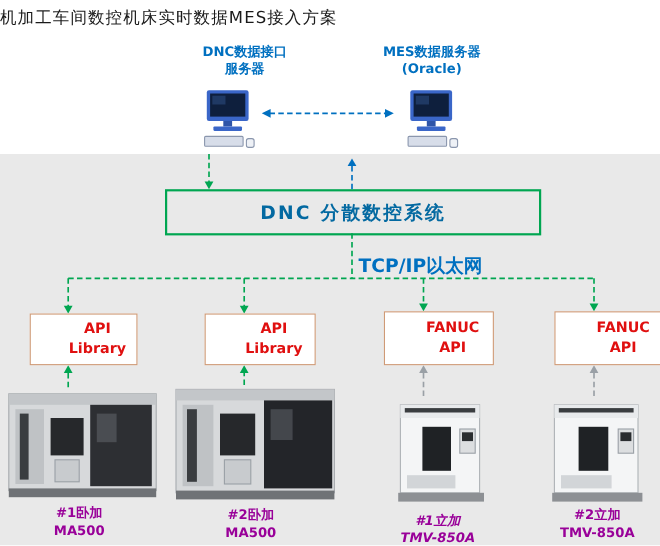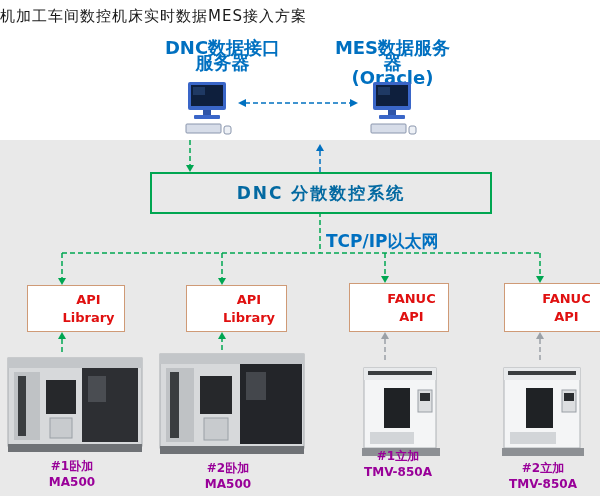--- a/index.html
+++ b/index.html
@@ -1,20 +1,20 @@
 <!DOCTYPE html>
 <html><head>
 <meta charset="utf-8">
 <style>
   html,body{margin:0;padding:0;background:#fff;}
   body{font-family:"DejaVu Sans","Liberation Sans",sans-serif;}
   .diagram{position:relative;width:600px;height:496px;background:#ffffff;overflow:hidden;}
   .gray-panel{position:absolute;left:0;top:140px;width:600px;height:356px;background:#e9e9e9;}
   .title{position:absolute;left:0;top:7px;width:528px;text-align:left;font-size:15px;color:#1a1a1a;letter-spacing:1px;}
-  .server-label{position:absolute;text-align:center;color:#0070c0;font-weight:bold;font-size:18px;line-height:15px;}
+  .server-label{position:absolute;text-align:center;color:#0070c0;font-weight:bold;font-size:12px;line-height:15px;}
   .dnc-server-label{left:160px;top:40px;width:125px;}
   .mes-server-label{left:330px;top:40px;width:125px;}
   .computer{position:absolute;width:52px;height:58px;}
   .computer-dnc{left:181px;top:80px;}
   .computer-mes{left:366px;top:80px;}
   svg.connectors{position:absolute;left:0;top:0;width:600px;height:496px;}
   .dnc-box{position:absolute;left:150px;top:172px;width:338px;height:38px;border:2px solid #00a651;display:flex;align-items:center;justify-content:center;background:transparent;}
   .dnc-box-label{color:#0369a1;font-weight:bold;font-size:17px;letter-spacing:2px;}
   .network-label{position:absolute;left:326px;top:230px;color:#0070c0;font-weight:bold;font-size:17px;}
   .api-box{position:absolute;background:#ffffff;border:1px solid #cf9a76;display:flex;flex-direction:column;align-items:center;justify-content:center;padding-left:25px;}
@@ -24,21 +24,21 @@
   .api-box-3{left:349px;top:283px;width:73px;height:47px;}
   .api-box-4{left:504px;top:283px;width:73px;height:47px;}
   .machine{position:absolute;line-height:0;}
   .machine-1{left:4px;top:350px;}
   .machine-2{left:156px;top:346px;}
   .machine-3{left:360px;top:362px;}
   .machine-4{left:500px;top:362px;}
   .machine-label{position:absolute;text-align:center;color:#990099;font-weight:bold;font-size:12px;line-height:16px;}
   .machine-label-1{left:22px;top:458px;width:100px;}
   .machine-label-2{left:178px;top:460px;width:100px;}
-  .machine-label-3{left:348px;top:448px;width:100px;}
+  .machine-label-3{left:348px;top:465px;width:100px;font-style:italic;}
   .machine-label-4{left:493px;top:460px;width:100px;}
 </style>
 </head>
 <body>
 
 <div class="diagram">
 
   <div class="title">机加工车间数控机床实时数据MES接入方案</div>
 
   <div class="gray-panel"></div>

